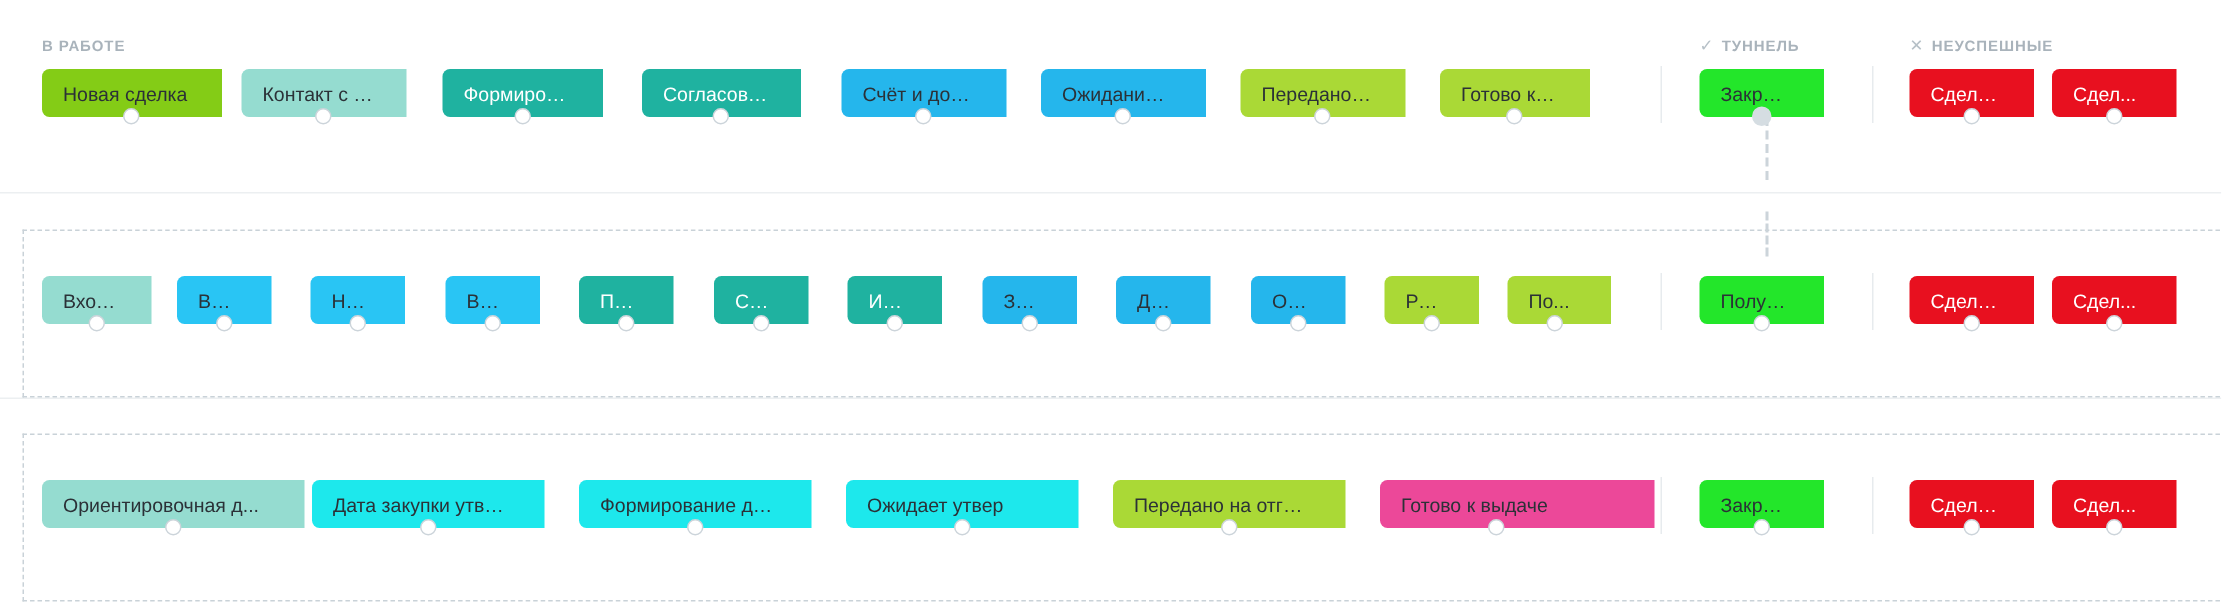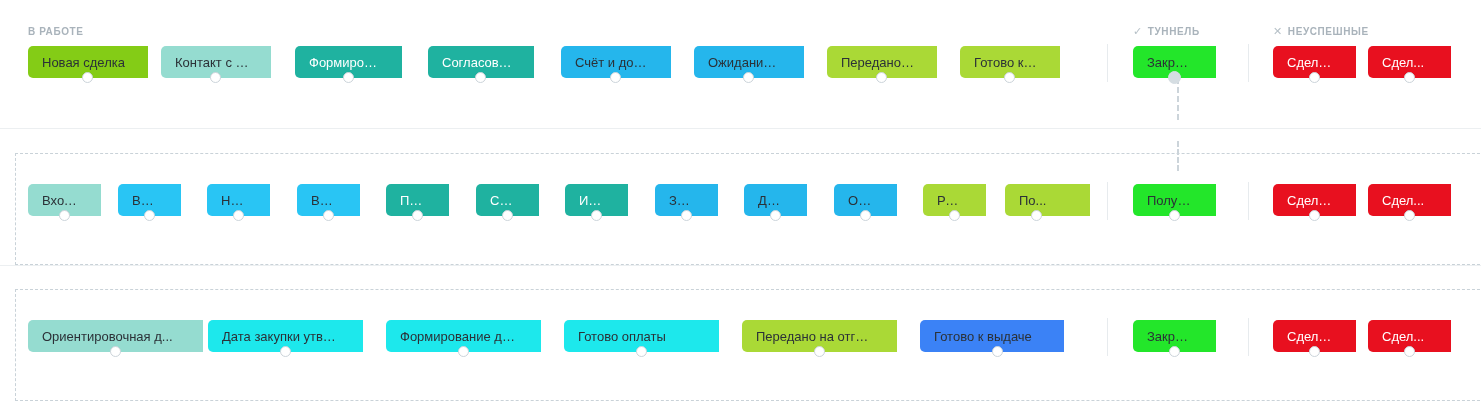--- a/index.html
+++ b/index.html
@@ -245,21 +245,21 @@
       </div>
       <div class="dot" style="left: 770px; top: 210px;"></div>
       <div class="stage light" style="left: 834px; top: 184px; width: 63px; background: rgb(37, 182, 236); color: rgb(37, 182, 236);">
         <span class="lbl" style="max-width: 43px;">Ожид...</span>
       </div>
       <div class="dot" style="left: 860px; top: 210px;"></div>
       <div class="stage light" style="left: 923px; top: 184px; width: 63px; background: rgb(170, 217, 54); color: rgb(170, 217, 54);">
         <span class="lbl" style="max-width: 43px;">Работ...</span>
       </div>
       <div class="dot" style="left: 949px; top: 210px;"></div>
-      <div class="stage light" style="left: 1005px; top: 184px; width: 85px; background: rgb(170, 217, 54); color: rgb(170, 217, 54);">
+      <div class="stage light" style="left: 1005px; top: 184px; width: 69px; background: rgb(170, 217, 54); color: rgb(170, 217, 54);">
         <span class="lbl" style="max-width: 43px;">По...</span>
       </div>
       <div class="dot" style="left: 1031px; top: 210px;"></div>
       <div class="stage light" style="left: 1133px; top: 184px; width: 83px; background: rgb(35, 230, 42); color: rgb(35, 230, 42);">
         <span class="lbl" style="max-width: 63px;">Получе...</span>
       </div>
       <div class="dot" style="left: 1169px; top: 210px;"></div>
       <div class="stage dark" style="left: 1273px; top: 184px; width: 83px; background: rgb(232, 16, 31); color: rgb(232, 16, 31);">
         <span class="lbl" style="max-width: 63px;">Сделка...</span>
       </div>
@@ -274,28 +274,28 @@
       <div class="dot" style="left: 110px; top: 346px;"></div>
       <div class="stage light" style="left: 208px; top: 320px; width: 155px; background: rgb(29, 232, 236); color: rgb(29, 232, 236);">
         <span class="lbl" style="max-width: 135px;">Дата закупки утвер...</span>
       </div>
       <div class="dot" style="left: 280px; top: 346px;"></div>
       <div class="stage light" style="left: 386px; top: 320px; width: 155px; background: rgb(29, 232, 236); color: rgb(29, 232, 236);">
         <span class="lbl" style="max-width: 135px;">Формирование док...</span>
       </div>
       <div class="dot" style="left: 458px; top: 346px;"></div>
       <div class="stage light" style="left: 564px; top: 320px; width: 155px; background: rgb(29, 232, 236); color: rgb(29, 232, 236);">
-        <span class="lbl" style="max-width: 135px;">Готово оплаты</span>
+        <span class="lbl" style="max-width: 135px;">Ожидает утвер</span>
       </div>
       <div class="dot" style="left: 636px; top: 346px;"></div>
       <div class="stage light" style="left: 742px; top: 320px; width: 155px; background: rgb(170, 217, 54); color: rgb(170, 217, 54);">
         <span class="lbl" style="max-width: 135px;">Передано на отгрузку</span>
       </div>
       <div class="dot" style="left: 814px; top: 346px;"></div>
-      <div class="stage light" style="left: 920px; top: 320px; width: 144px; background: #3b82f6; color: rgb(170, 217, 54);">
+      <div class="stage light" style="left: 920px; top: 320px; width: 183px; background: #ec4899; color: rgb(170, 217, 54);">
         <span class="lbl" style="max-width: 135px;">Готово к выдаче</span>
       </div>
       <div class="dot" style="left: 992px; top: 346px;"></div>
       <div class="stage light" style="left: 1133px; top: 320px; width: 83px; background: rgb(35, 230, 42); color: rgb(35, 230, 42);">
         <span class="lbl" style="max-width: 63px;">Закрыв...</span>
       </div>
       <div class="dot" style="left: 1169px; top: 346px;"></div>
       <div class="stage dark" style="left: 1273px; top: 320px; width: 83px; background: rgb(232, 16, 31); color: rgb(232, 16, 31);">
         <span class="lbl" style="max-width: 63px;">Сделка...</span>
       </div>

